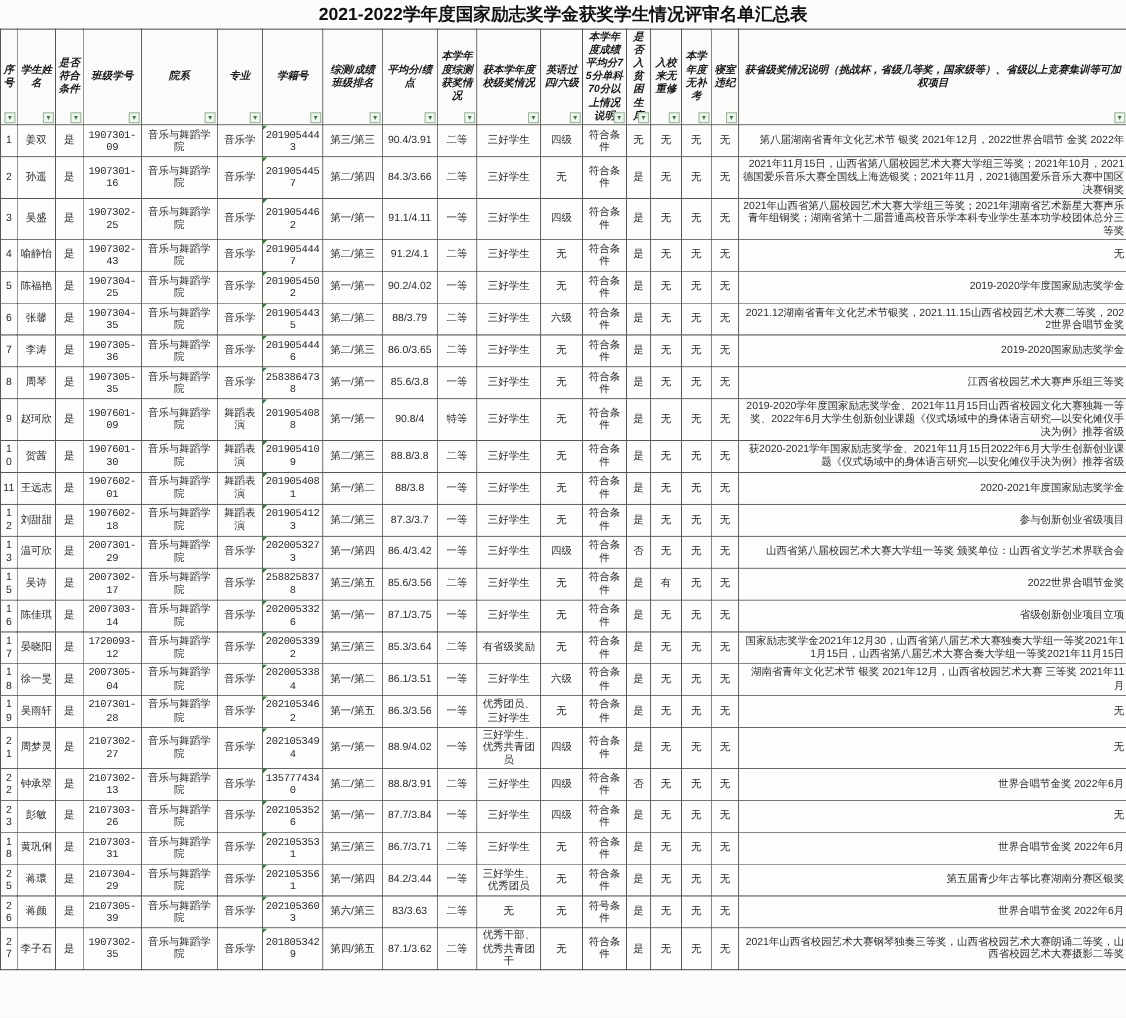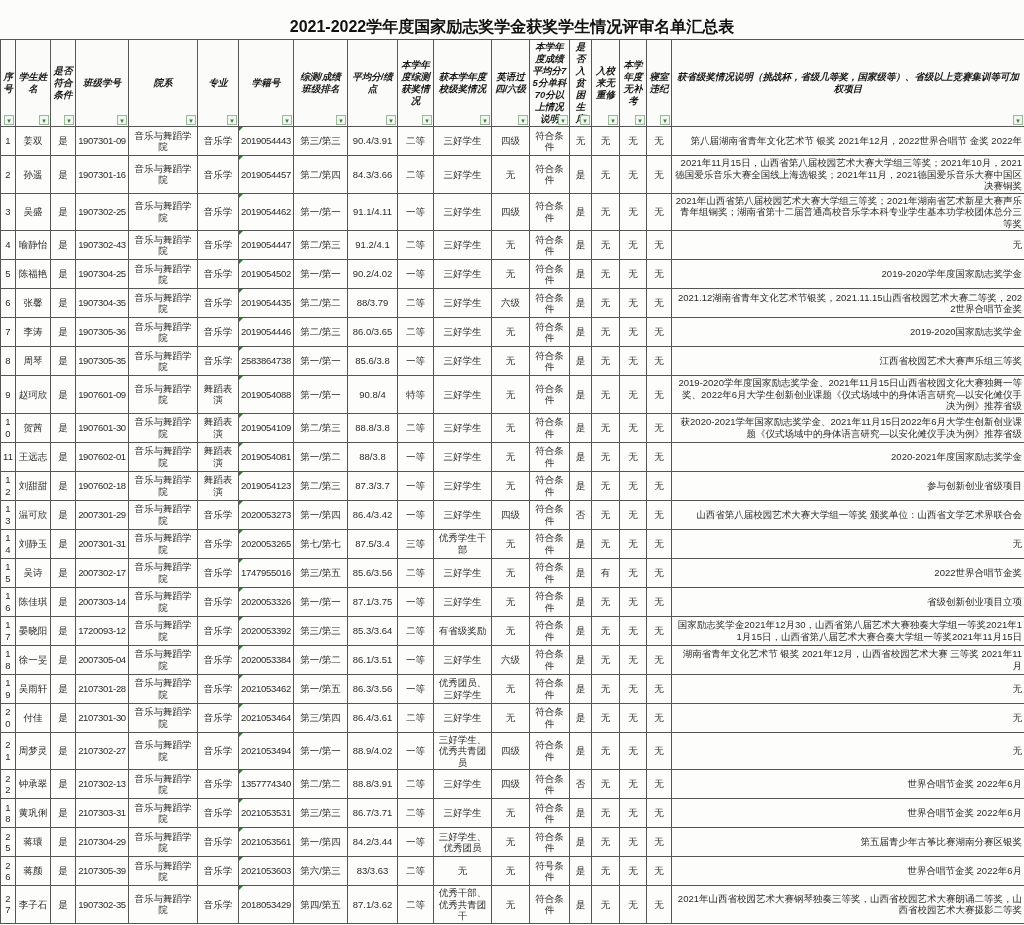--- a/index.html
+++ b/index.html
@@ -1,18 +1,18 @@
 <!DOCTYPE html>
 <html><head>
 <meta charset="utf-8">
 <style>
   html,body { margin:0; padding:0; background:#fafaf8; }
   body { font-family:"Liberation Sans","DejaVu Sans",sans-serif; color:#1f1f1f; }
   .sheet { width:1024px; height:925px; margin:0 auto; background:#fcfcfa; overflow:hidden; }
-  .title { text-align:center; font-weight:bold; font-size:16px; line-height:24px; padding-top:15px; color:#111; }
+  .title { text-align:center; font-weight:bold; font-size:16px; line-height:24px; padding-top:2px; color:#111; }
   table { border-collapse:collapse; table-layout:fixed; width:1024px; }
   th, td {
     border:1px solid #565656;
     padding:1px 2px;
     text-align:center;
     vertical-align:middle;
     word-break:break-all;
     position:relative;
     overflow:hidden;
   }
@@ -26,21 +26,21 @@
     font-style:italic;
   }
   td {
     font-size:9.5px;
     line-height:11.5px;
     height:26px;
     color:#2a2a2a;
     background:#fdfdfb;
   }
   td.remark { text-align:right; padding-left:3px; }
-  td.mono { letter-spacing:-0.3px; }
+  td.mono { letter-spacing:-0.3px;font-family:Liberation Mono, monospace; }
   .filter-btn {
     position:absolute; right:1px; bottom:1px;
     width:10px; height:10px;
     border:1px solid #9cb89c; background:#f0f6f0;
     font-size:7px; line-height:9px; color:#3f7a3f;
     text-align:center; cursor:pointer; box-sizing:border-box;
   }
   td.tri::before {
     content:""; position:absolute; left:0; top:0; width:0; height:0;
     border-top:4px solid #2e7d32; border-right:4px solid transparent;
@@ -349,47 +349,27 @@
           <td>三好学生</td>
           <td>四级</td>
           <td>符合条件</td>
           <td>否</td>
           <td>无</td>
           <td>无</td>
           <td>无</td>
           <td class="remark">山西省第八届校园艺术大赛大学组一等奖 颁奖单位：山西省文学艺术界联合会</td>
         </tr>
         <tr>
-          <td>14</td>
-          <td>刘静玉</td>
-          <td>是</td>
-          <td class="mono">2007301-31</td>
-          <td>音乐与舞蹈学院</td>
-          <td>音乐学</td>
-          <td class="tri mono">2020053265</td>
-          <td>第七/第七</td>
-          <td>87.5/3.4</td>
-          <td>三等</td>
-          <td>优秀学生干部</td>
-          <td>无</td>
-          <td>符合条件</td>
-          <td>是</td>
-          <td>无</td>
-          <td>无</td>
-          <td>无</td>
-          <td class="remark">无</td>
-        </tr>
-        <tr>
           <td>15</td>
           <td>吴诗</td>
           <td>是</td>
           <td class="mono">2007302-17</td>
           <td>音乐与舞蹈学院</td>
           <td>音乐学</td>
-          <td class="tri mono">1747955016</td>
+          <td class="tri mono">2588258378</td>
           <td>第三/第五</td>
           <td>85.6/3.56</td>
           <td>二等</td>
           <td>三好学生</td>
           <td>无</td>
           <td>符合条件</td>
           <td>是</td>
           <td>有</td>
           <td>无</td>
           <td>无</td>
@@ -469,40 +449,20 @@
           <td>优秀团员、三好学生</td>
           <td>无</td>
           <td>符合条件</td>
           <td>是</td>
           <td>无</td>
           <td>无</td>
           <td>无</td>
           <td class="remark">无</td>
         </tr>
         <tr>
-          <td>20</td>
-          <td>付佳</td>
-          <td>是</td>
-          <td class="mono">2107301-30</td>
-          <td>音乐与舞蹈学院</td>
-          <td>音乐学</td>
-          <td class="tri mono">2021053464</td>
-          <td>第三/第四</td>
-          <td>86.4/3.61</td>
-          <td>二等</td>
-          <td>三好学生</td>
-          <td>无</td>
-          <td>符合条件</td>
-          <td>是</td>
-          <td>无</td>
-          <td>无</td>
-          <td>无</td>
-          <td class="remark">无</td>
-        </tr>
-        <tr>
           <td>21</td>
           <td>周梦灵</td>
           <td>是</td>
           <td class="mono">2107302-27</td>
           <td>音乐与舞蹈学院</td>
           <td>音乐学</td>
           <td class="tri mono">2021053494</td>
           <td>第一/第一</td>
           <td>88.9/4.02</td>
           <td>一等</td>
@@ -527,20 +487,40 @@
           <td>88.8/3.91</td>
           <td>二等</td>
           <td>三好学生</td>
           <td>四级</td>
           <td>符合条件</td>
           <td>否</td>
           <td>无</td>
           <td>无</td>
           <td>无</td>
           <td class="remark">世界合唱节金奖 2022年6月</td>
+        </tr>
+        <tr>
+          <td>23</td>
+          <td>彭敏</td>
+          <td>是</td>
+          <td class="mono">2107303-26</td>
+          <td>音乐与舞蹈学院</td>
+          <td>音乐学</td>
+          <td class="tri mono">2021053526</td>
+          <td>第一/第一</td>
+          <td>87.7/3.84</td>
+          <td>一等</td>
+          <td>三好学生</td>
+          <td>四级</td>
+          <td>符合条件</td>
+          <td>是</td>
+          <td>无</td>
+          <td>无</td>
+          <td>无</td>
+          <td class="remark">无</td>
         </tr>
         <tr>
           <td>18</td>
           <td>黄巩俐</td>
           <td>是</td>
           <td class="mono">2107303-31</td>
           <td>音乐与舞蹈学院</td>
           <td>音乐学</td>
           <td class="tri mono">2021053531</td>
           <td>第三/第三</td>

